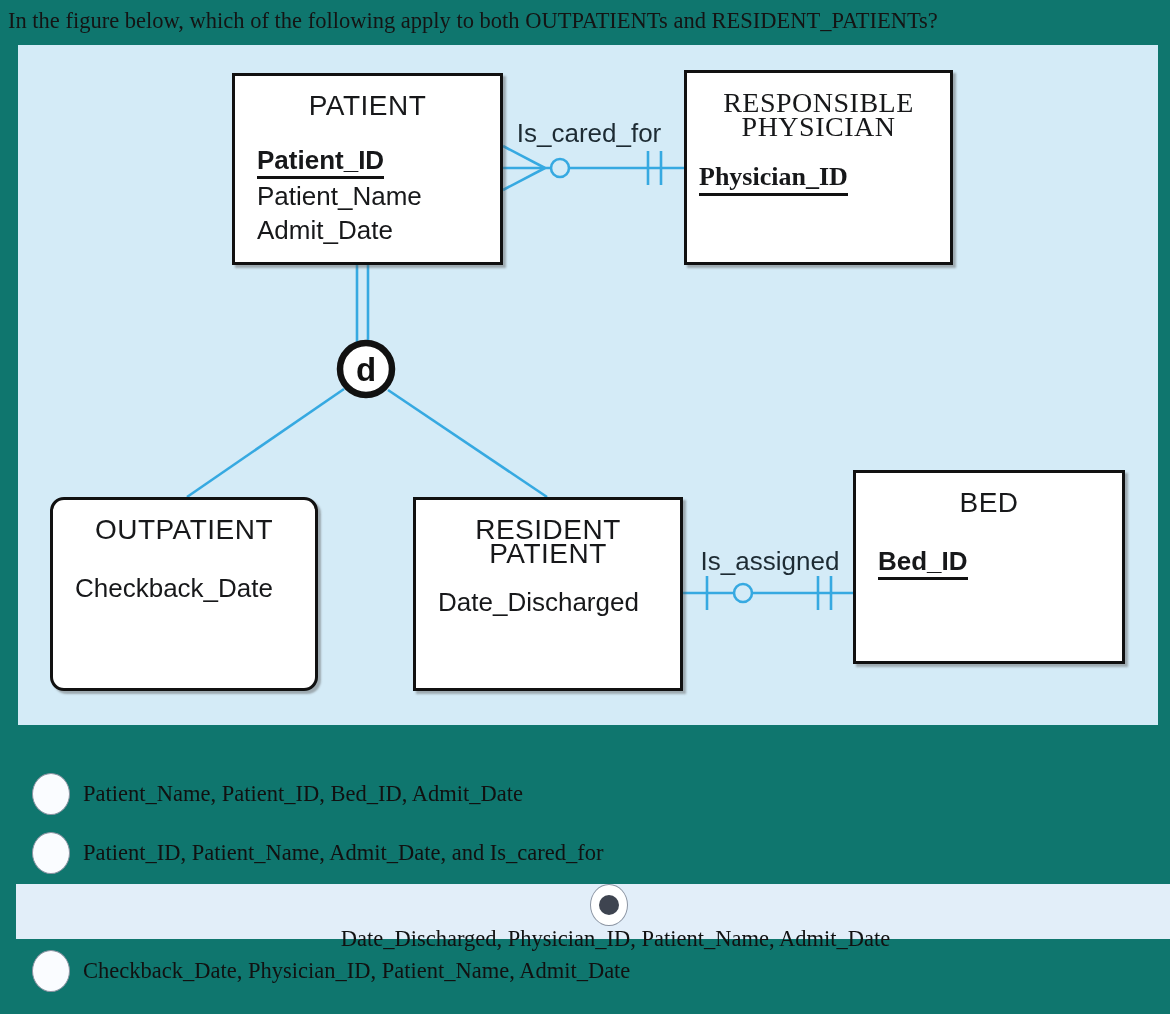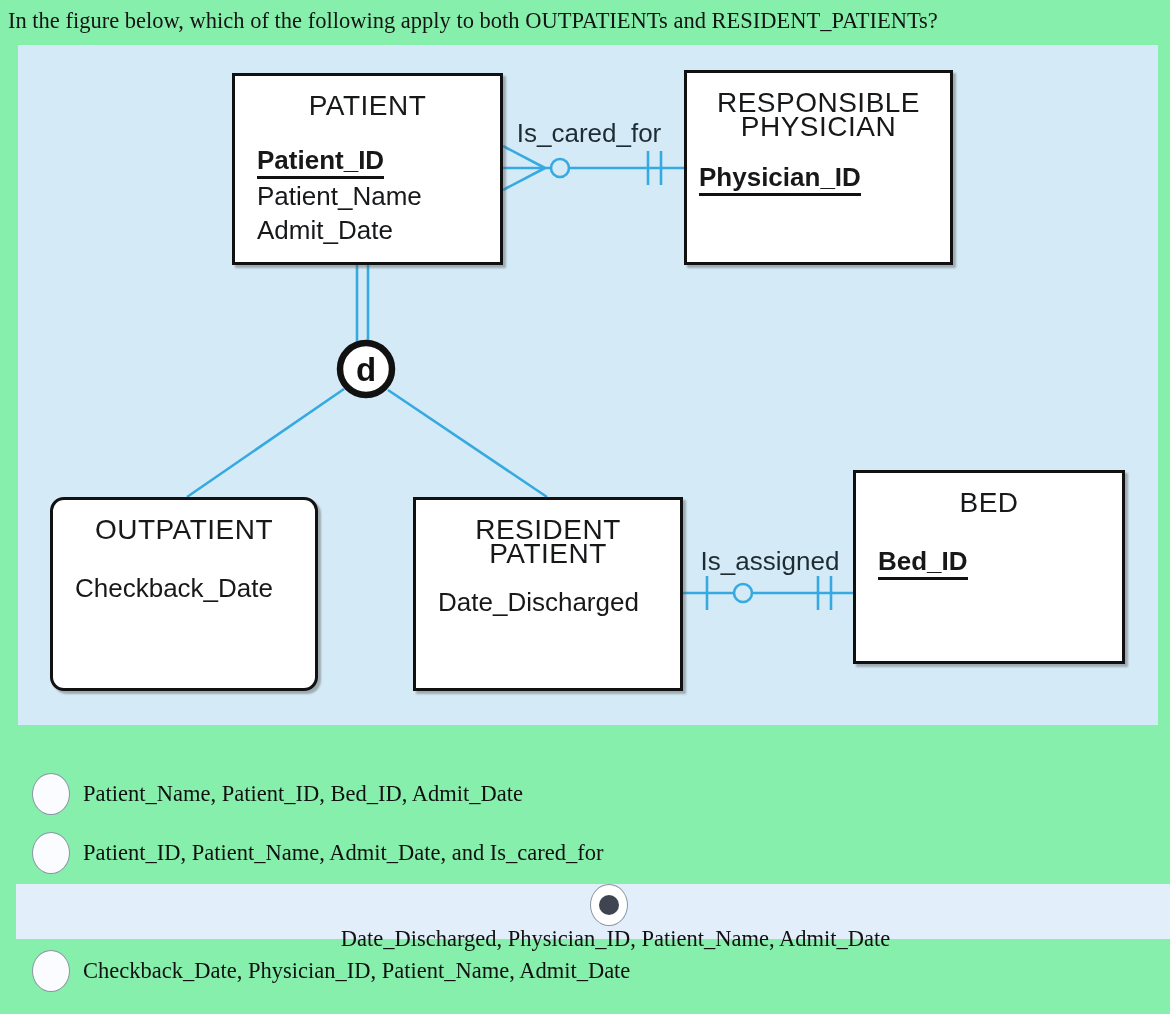--- a/index.html
+++ b/index.html
@@ -4,21 +4,21 @@
 <style>
   :root{
     --panel-bg:#d4ebf7;
     --line-color:#36a9e1;
     --highlight-bg:#e2eef9;
     --box-border:#111111;
     --text-color:#1b1b1d;
   }
   *{box-sizing:border-box;margin:0;padding:0;}
   body{background:#ffffff;}
-  .page{position:relative;width:1170px;height:1014px;background:#86efac;overflow:hidden;
+  .page{position:relative;width:1170px;height:1014px;background:#0f766e;overflow:hidden;
         font-family:"Liberation Serif",serif;color:var(--text-color);}
   .question{position:absolute;left:8px;top:8px;width:1160px;font-size:22.5px;color:#141414;}
 
   
   .panel{position:absolute;left:18px;top:45px;width:1140px;height:680px;background:var(--panel-bg);}
   .panel svg{position:absolute;left:0;top:0;}
   .ebox{position:absolute;background:#ffffff;border:3px solid var(--box-border);
         font-family:"Liberation Sans",sans-serif;color:#17181a;
         box-shadow:3px 3px 2px rgba(90,90,90,.45);}
   .ebox .etitle{display:block;text-align:center;font-size:28px;line-height:34px;margin-top:13px;letter-spacing:.5px;}
@@ -82,21 +82,21 @@
 
     <div class="ebox" style="left:214px;top:28px;width:271px;height:192px;">
       <span class="etitle">PATIENT</span>
       <span class="eattrs">
         <span class="attr key"><span class="attr-text">Patient_ID</span></span>
         <span class="attr"><span class="attr-text">Patient_Name</span></span>
         <span class="attr"><span class="attr-text">Admit_Date</span></span>
       </span>
     </div>
 
-    <div class="ebox" style="left:666px;top:25px;width:269px;height:195px;">
+    <div class="ebox" style="left:666px;top:25px;width:269px;height:195px;font-family:Liberation Serif, serif;">
       <span class="etitle" style="margin-bottom:-10px;">RESPONSIBLE</span>
       <span class="etitle" style="margin-top:0;">PHYSICIAN</span>
       <span class="eattrs" style="margin-top:16px;padding-left:12px;">
         <span class="attr key"><span class="attr-text">Physician_ID</span></span>
       </span>
     </div>
 
     <div class="ebox" style="left:32px;top:452px;width:268px;height:194px;border-radius:14px;">
       <span class="etitle">OUTPATIENT</span>
       <span class="eattrs" style="margin-top:24px;">

